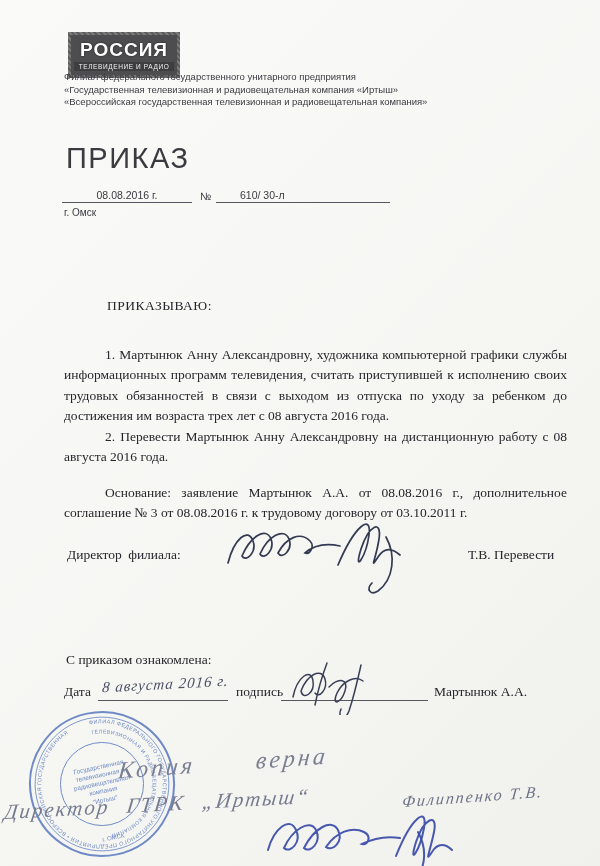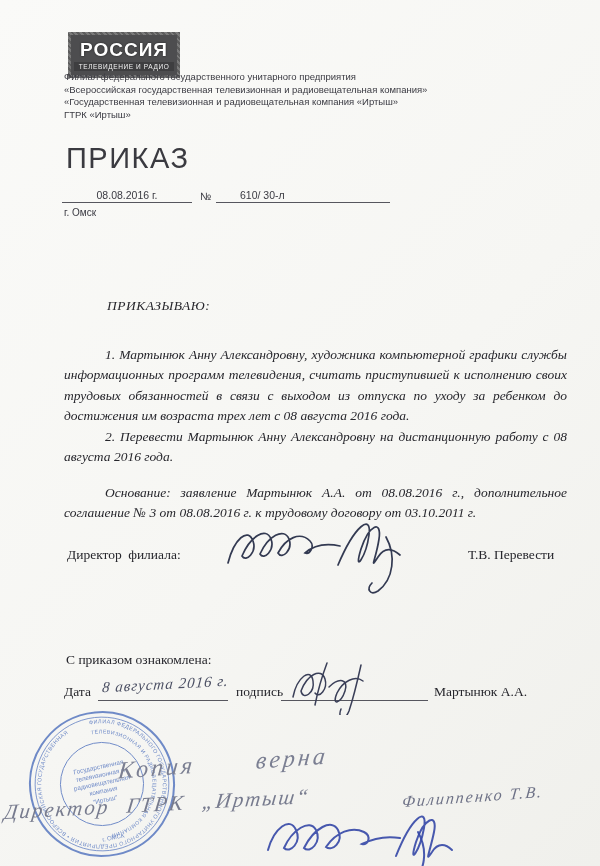--- a/index.html
+++ b/index.html
@@ -27,21 +27,21 @@
   .dateline{position:absolute;left:0;top:186px;width:538px;height:20px;
     font-family:"Liberation Sans",sans-serif;font-size:10.5px;color:#3a3a42;}
   .u{border-bottom:1px solid #56565e;display:inline-block;box-sizing:border-box;}
   .u1{position:absolute;left:62px;width:130px;height:17px;text-align:center;}
   .numsign{position:absolute;left:200px;top:4px;}
   .u2{position:absolute;left:216px;width:174px;height:17px;padding-left:24px;}
   .u1>span,.u2>span{position:relative;top:3px;}
   .city{position:absolute;left:64px;top:207px;font-family:"Liberation Sans",sans-serif;
     font-size:10px;color:#3a3a42;}
   
-  .body{position:absolute;left:64px;top:296px;width:503px;font-size:13.5px;line-height:20.5px;font-style:italic;}
+  .body{position:absolute;left:64px;top:296px;width:503px;font-size:13.5px;line-height:20.5px;}
   .command{margin:0 0 28px 43px;letter-spacing:.5px;}
   .body p{margin:0;text-indent:41px;text-align:justify;}
   .body p.basis{margin-top:15px;}
   
   .director-label{position:absolute;left:67px;top:547px;font-size:13.5px;word-spacing:3px;}
   .director-name{position:absolute;left:468px;top:547px;font-size:13.5px;}
   .sig{position:absolute;}
   .sig path{fill:none;stroke-linecap:round;}
   .sig-director{left:220px;top:503px;}
   .sig-director path{stroke:#333a52;stroke-width:1.7;}
@@ -80,23 +80,22 @@
 
   <div class="logo">
     <div class="logo-inner">
       <div class="logo-title">РОССИЯ</div>
       <div class="logo-sub">ТЕЛЕВИДЕНИЕ И РАДИО</div>
     </div>
   </div>
 
   <div class="org">
     <div>Филиал федерального государственного унитарного предприятия</div>
+    <div>«Государственная телевизионная и радиовещательная компания «Иртыш»</div>
     <div>«Всероссийская государственная телевизионная и радиовещательная компания»</div>
-    <div>«Государственная телевизионная и радиовещательная компания «Иртыш»</div>
-    <div>ГТРК «Иртыш»</div>
   </div>
 
   <div class="doc-title">ПРИКАЗ</div>
 
   <div class="dateline">
     <span class="u u1">
       <span>08.08.2016 г.</span>
     </span>
     <span class="numsign">№</span>
     <span class="u u2">

